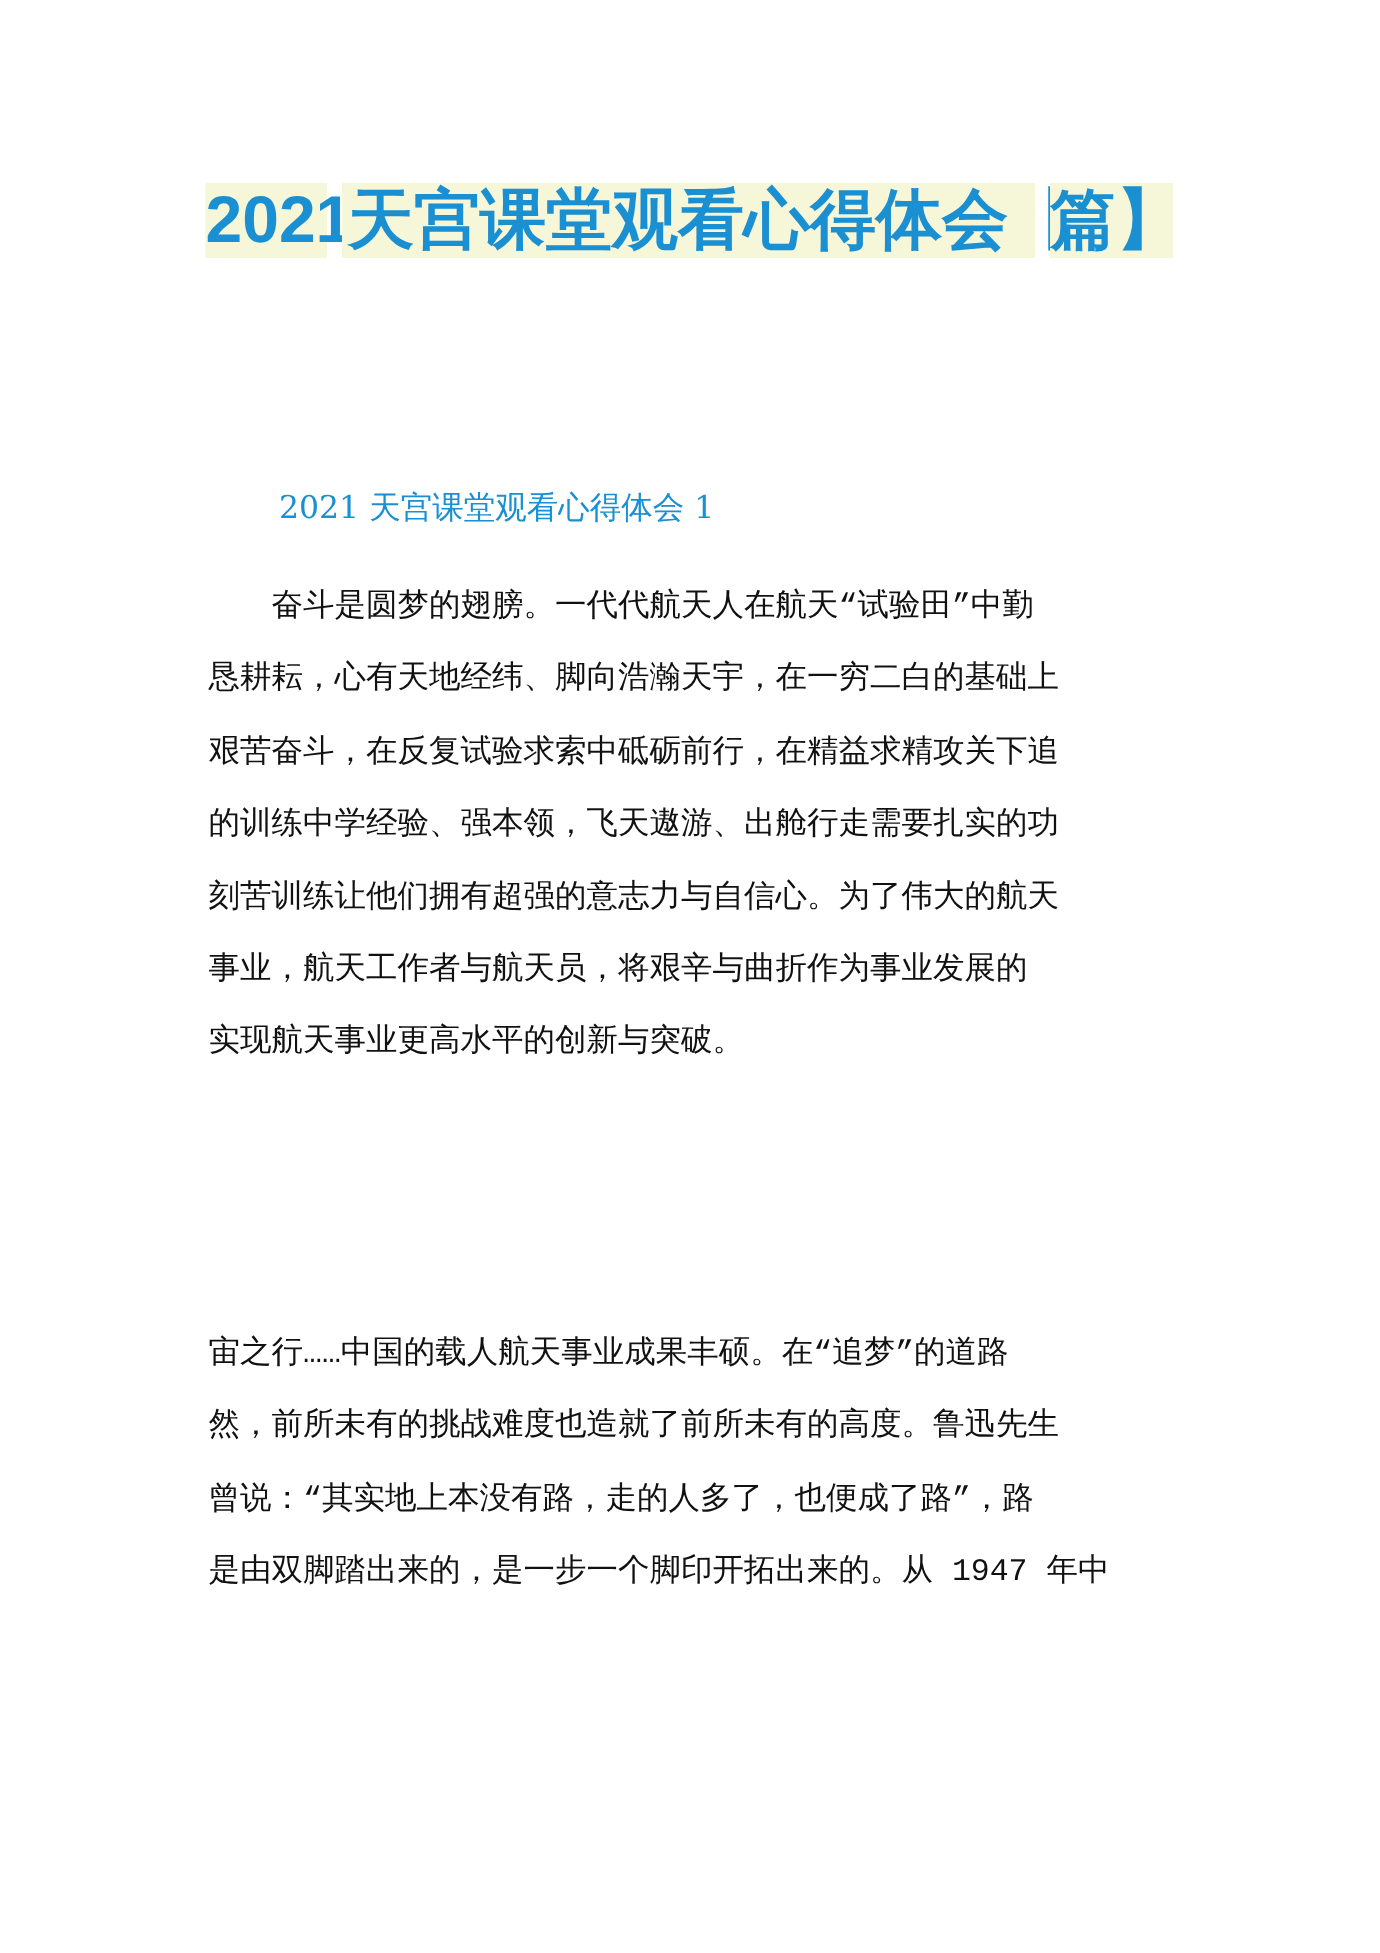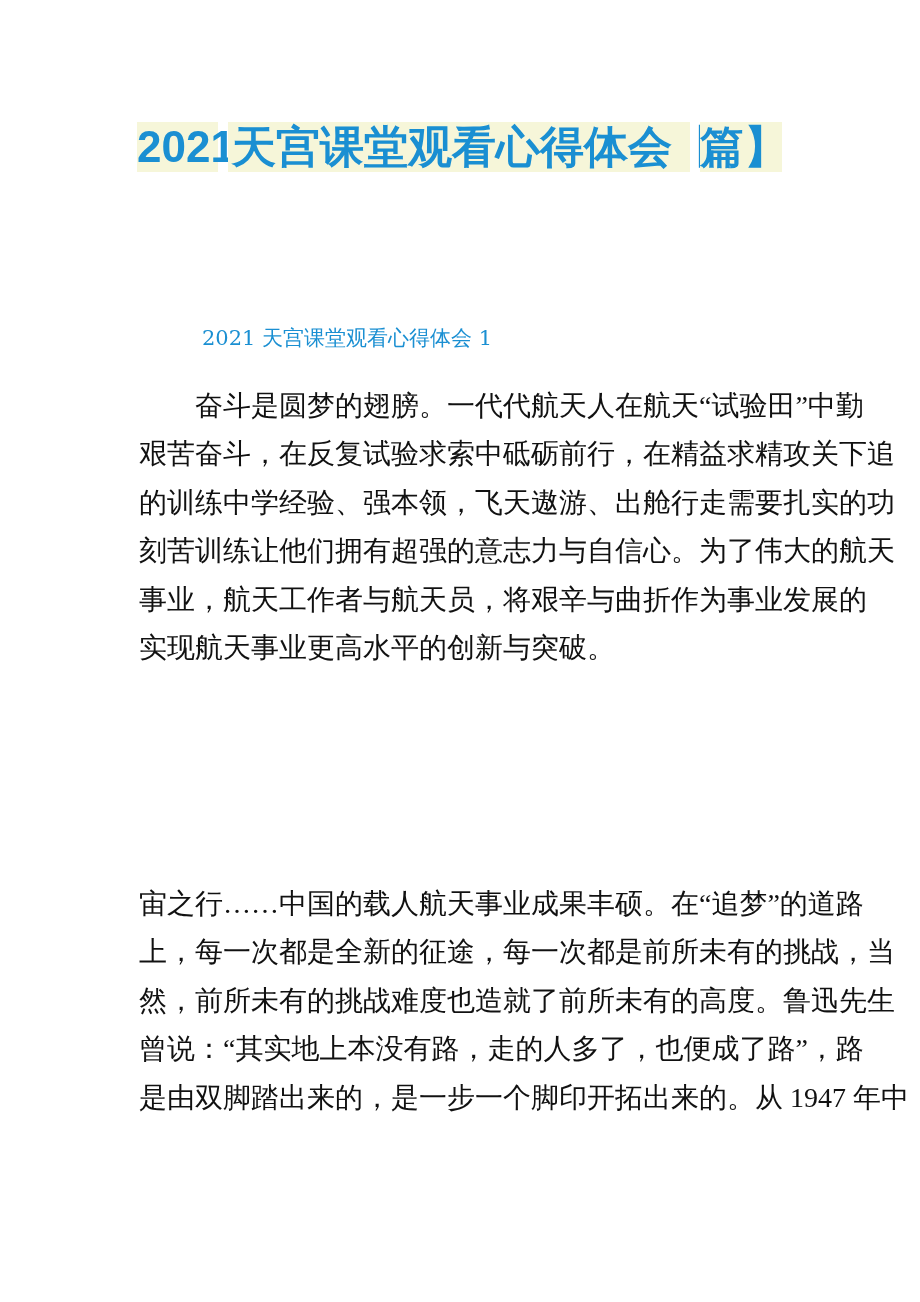--- a/index.html
+++ b/index.html
@@ -46,30 +46,29 @@
 
     .section-heading {
       position: absolute;
       top: 324px;
       left: 186px;
       color: #1a8fd2;
       font-family: "DejaVu Serif", "Liberation Serif", serif;
       font-size: 21px;
       line-height: 28px;
       white-space: nowrap;
-      margin-left: 16px;
     }
 
     .body-text {
       position: absolute;
       left: 139px;
       width: 640px;
       color: #111111;
-      font-family: Liberation Serif, serif;
-      font-size: 28px;
+      font-family: Liberation Mono, monospace;
+      font-size: 21px;
       line-height: 48.4px;
     }
     .line {
       display: block;
       white-space: nowrap;
       height: 48.4px;
     }
     .p1 { top: 382px; }
     .p2 { top: 880px; }
   </style>
@@ -81,28 +80,28 @@
   <div class="title">
     <span class="title-seg seg-year">2021</span>
     <span class="title-seg seg-main">天宫课堂观看心得体会【5</span>
     <span class="title-seg seg-tail">篇】</span>
   </div>
 
   <div class="section-heading">2021 天宫课堂观看心得体会 1</div>
 
   <div class="body-text p1">
     <span class="line">　　奋斗是圆梦的翅膀。一代代航天人在航天“试验田”中勤</span>
+    <span class="line">恳耕耘，心有天地经纬、脚向浩瀚天宇，在一穷二白的基础上</span>
     <span class="line">艰苦奋斗，在反复试验求索中砥砺前行，在精益求精攻关下追</span>
     <span class="line">的训练中学经验、强本领，飞天遨游、出舱行走需要扎实的功</span>
     <span class="line">刻苦训练让他们拥有超强的意志力与自信心。为了伟大的航天</span>
     <span class="line">事业，航天工作者与航天员，将艰辛与曲折作为事业发展的</span>
     <span class="line">实现航天事业更高水平的创新与突破。</span>
   </div>
 
   <div class="body-text p2">
     <span class="line">宙之行……中国的载人航天事业成果丰硕。在“追梦”的道路</span>
-    <span class="line">上，每一次都是全新的征途，每一次都是前所未有的挑战，当</span>
     <span class="line">然，前所未有的挑战难度也造就了前所未有的高度。鲁迅先生</span>
     <span class="line">曾说：“其实地上本没有路，走的人多了，也便成了路”，路</span>
     <span class="line">是由双脚踏出来的，是一步一个脚印开拓出来的。从 1947 年中</span>
   </div>
 
 </div>
 
 </body></html>

